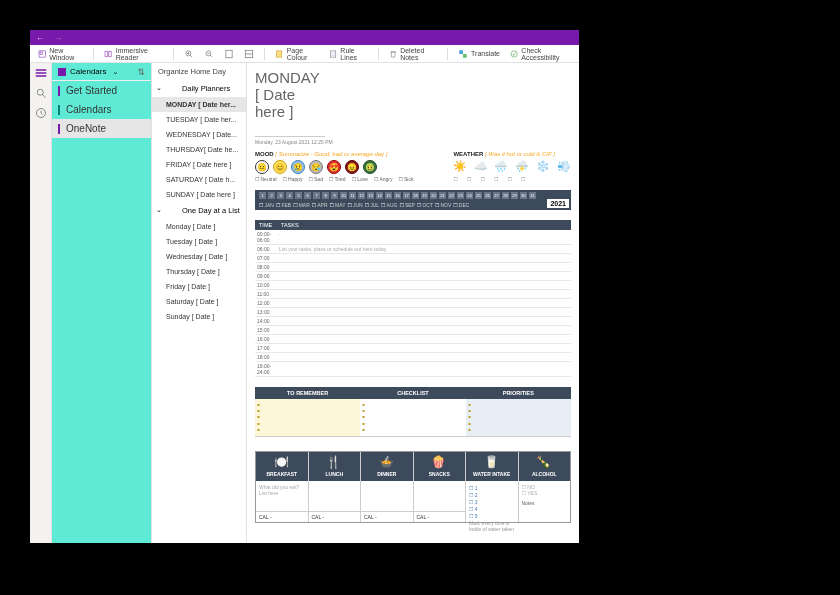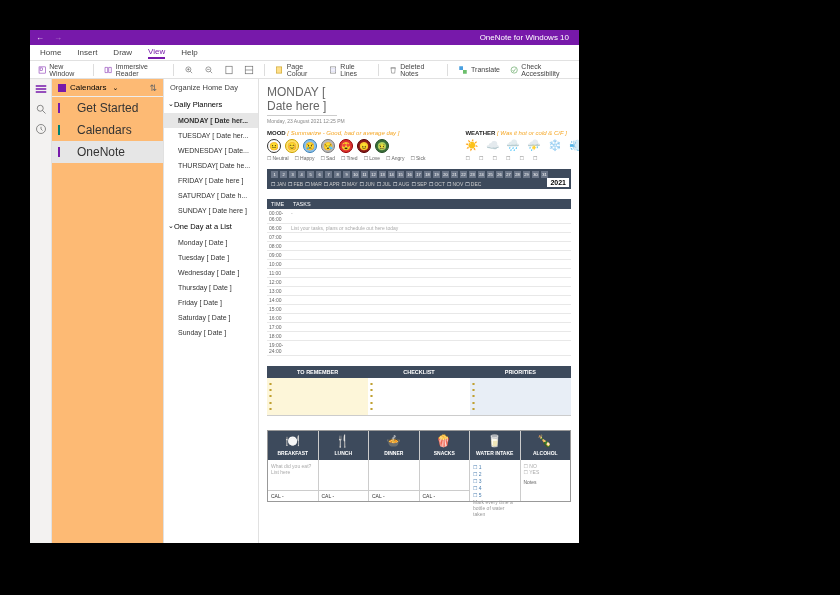--- a/index.html
+++ b/index.html
@@ -12,36 +12,36 @@
 .menubar{height:16px;border-bottom:1px solid #e1e1e1;display:flex;align-items:center;padding:0 10px;gap:16px;font-size:8px;color:#444}
 .menubar span{cursor:pointer}
 .menubar .active{color:#7719AA;border-bottom:2px solid #7719AA;padding-bottom:1px}
 .ribbon{height:18px;border-bottom:1px solid #e1e1e1;display:flex;align-items:center;padding:0 8px;gap:10px;font-size:7px;color:#444}
 .ribbon .ritem{display:flex;align-items:center;gap:3px}
 .ribbon .ico{width:10px;height:10px;display:inline-block}
 .ribbon .sep{border-left:1px solid #ddd;height:12px}
 .body{flex:1;display:flex;overflow:hidden}
 .siderail{width:22px;background:#f3f2f1;border-right:1px solid #e1e1e1;display:flex;flex-direction:column;align-items:center;padding-top:4px;gap:8px}
 .siderail .ico{width:12px;height:12px}
-.nav1{width:112px;border-right:1px solid #e1e1e1;background:#fdba74}
+.nav1{width:100px;border-right:1px solid #e1e1e1;background:#5eead4}
 .nav1-header{height:18px;border-bottom:1px solid #eee;display:flex;align-items:center;padding:0 6px;gap:4px;font-size:8px}
 .nav1-header .nbico{width:8px;height:8px;background:#7719AA}
 .nav1-header .chev{margin-left:2px;font-size:7px}
 .nav1-header .sort{margin-left:auto;font-size:9px;color:#666}
-.nav1 .item{display:flex;align-items:center;padding:4px 6px;gap:17px;font-size:12px;color:#333}
+.nav1 .item{display:flex;align-items:center;padding:4px 6px;gap:6px;font-size:10px;color:#333}
 .nav1 .item .bar{width:2px;height:10px}
 .nav1 .item.sel{background:#e6e6e6}
 .nav2{width:95px;border-right:1px solid #e1e1e1;background:#fff;overflow:hidden}
 .nav2 .group{font-size:7.5px;color:#444;padding:4px 6px}
-.nav2 .grouphead{display:flex;align-items:flex-start;gap:0;padding:4px 4px;font-size:7.5px}
+.nav2 .grouphead{display:flex;align-items:flex-start;gap:20px;padding:4px 4px;font-size:7.5px}
 .nav2 .grouphead .caret{font-size:7px}
 .nav2 .pg{padding:4px 6px 4px 14px;font-size:7px;color:#333;white-space:nowrap;overflow:hidden;text-overflow:ellipsis}
 .nav2 .pg.sel{background:#e6e6e6;font-weight:600}
 .page{flex:1;overflow:auto;background:#fff;padding:6px 8px}
-.page-title{font-size:12px;color:#666;border-bottom:1px solid #ccc;width:70px;padding-bottom:2px}
+.page-title{font-size:15px;color:#666;border-bottom:1px solid #ccc;width:70px;padding-bottom:16px}
 .page-sub{font-size:5px;color:#888;margin-top:2px}
 .row-mw{display:flex;margin-top:6px;gap:40px}
 .mood-label,.weather-label{font-size:6px}
 .mood-label b,.weather-label b{color:#222}
 .mood-label i,.weather-label i{color:#f5a623;font-style:italic}
 .moods{display:flex;gap:4px;margin-top:3px}
 .moods .face{width:14px;height:14px;border-radius:50%;border:1.5px solid #333;display:flex;align-items:center;justify-content:center;font-size:8px}
 .moodchk{display:flex;gap:6px;margin-top:2px;font-size:5px;color:#666}
 .moodchk span::before{content:"☐";margin-right:1px}
 .weather-icons{display:flex;gap:7px;margin-top:3px}
@@ -82,30 +82,22 @@
 </style>
 </head>
 <body>
 
 <div class="win">
   <div class="titlebar">
     <div class="nav">
       <span>←</span>
       <span style="opacity:.4">→</span>
     </div>
-    <div class="title">OneNote for Windows 10</div>
   </div>
 
-  <div class="menubar">
-    <span>Home</span>
-    <span>Insert</span>
-    <span>Draw</span>
-    <span class="active">View</span>
-    <span>Help</span>
-  </div>
 
   <div class="ribbon">
     <div class="ritem">
       <svg class="ico" viewBox="0 0 16 16">
           <rect x="2" y="2" width="12" height="12" fill="none" stroke="#7719AA"></rect>
           <rect x="4" y="4" width="5" height="5" fill="none" stroke="#7719AA"></rect>
         </svg>
       <span>New Window</span>
     </div>
     <div class="sep"></div>

